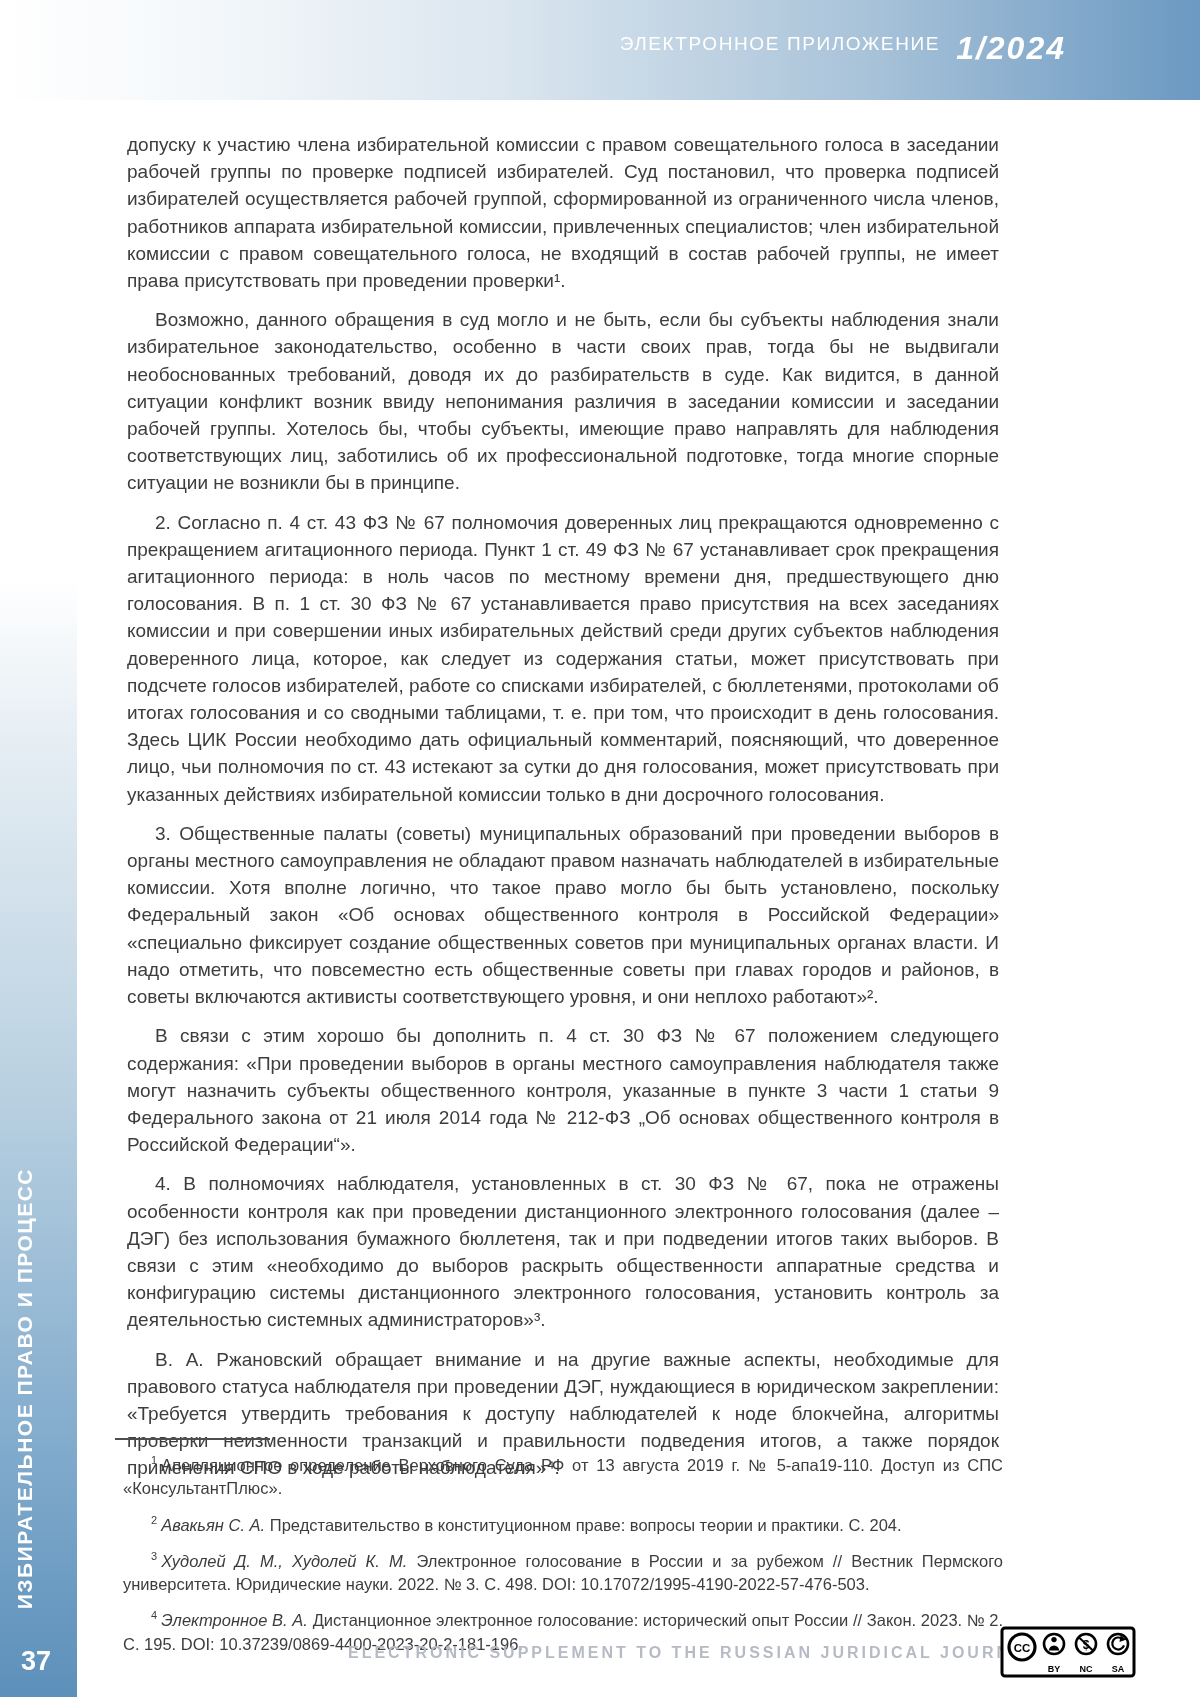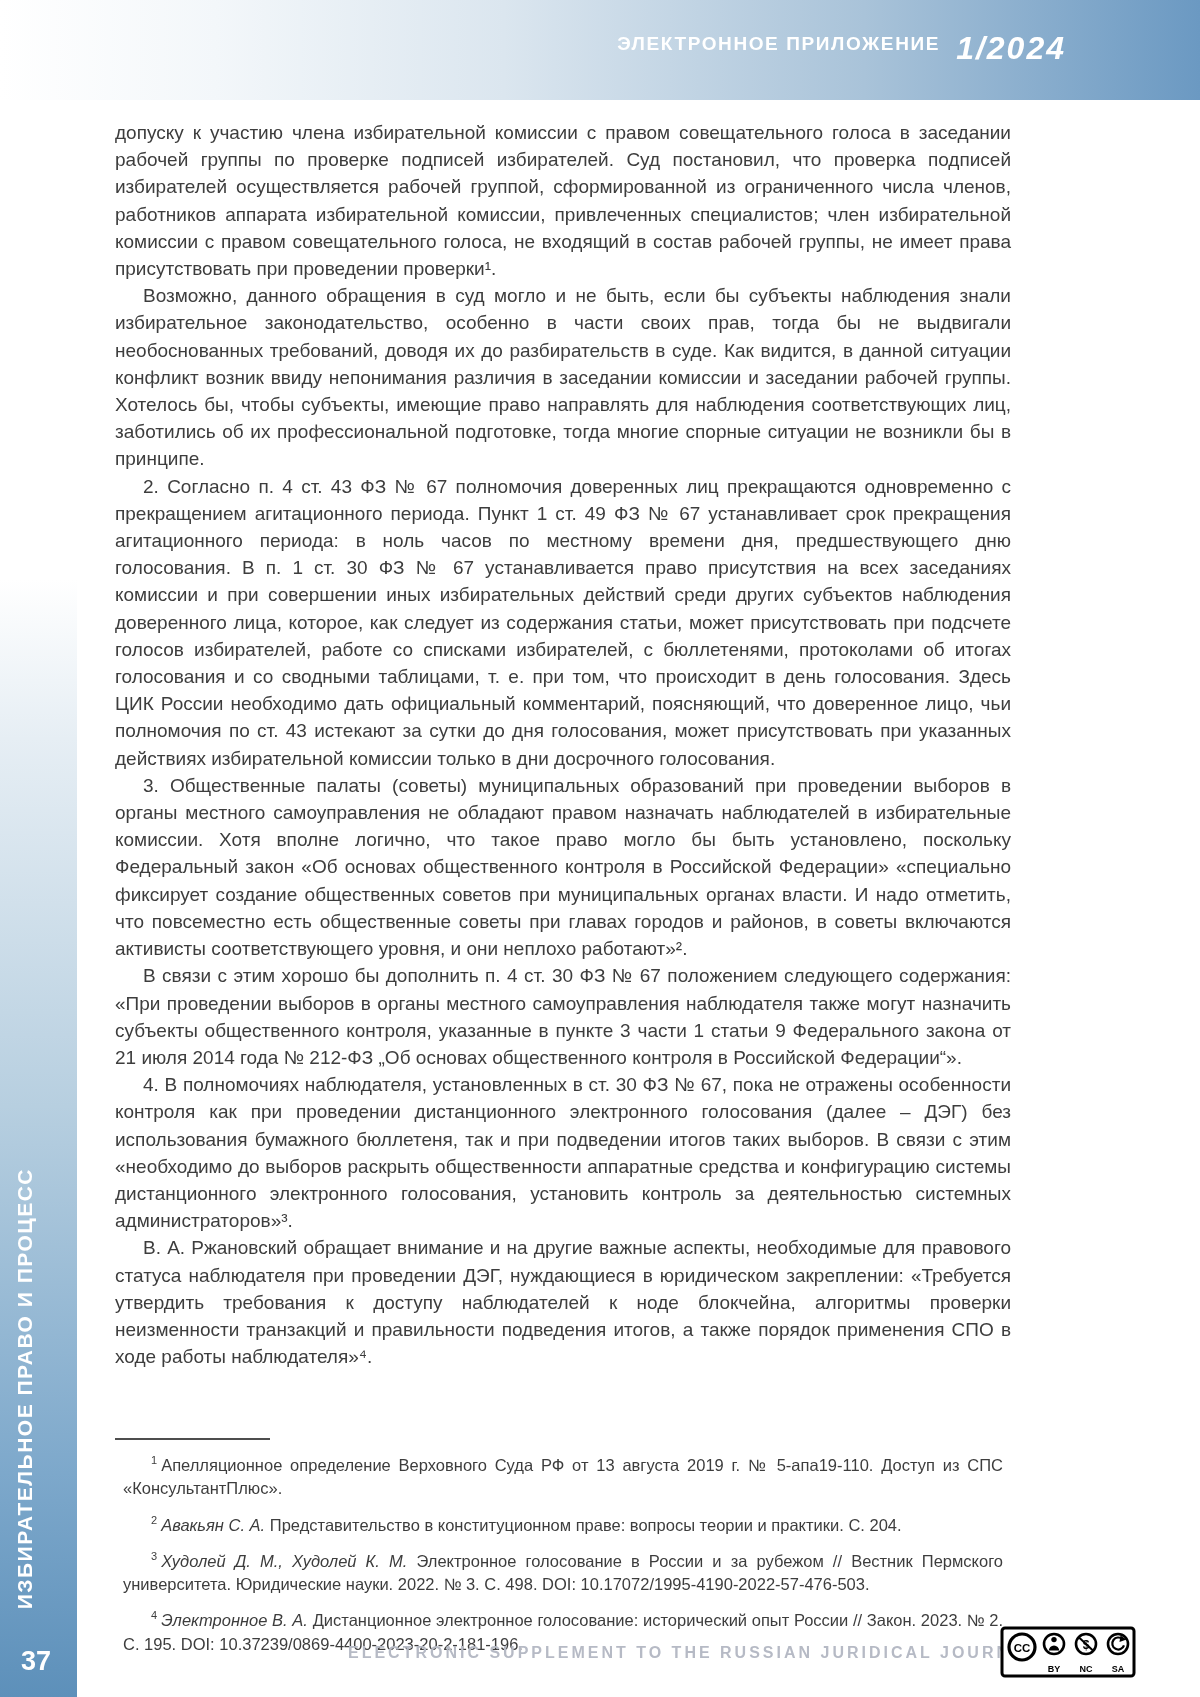--- a/index.html
+++ b/index.html
@@ -10,21 +10,21 @@
   }
   .page { position:absolute; inset:0; overflow:hidden; }
 
   
   .header-band {
     position:absolute; top:0; left:0; width:1200px; height:100px;
     background:linear-gradient(90deg,#ffffff 0%,#f3f7fa 18%,#dbe6ef 42%,#a9c3d9 72%,#6b99c2 100%);
   }
   .header-title {
     position:absolute; top:31px; right:260px; text-align:left;
-    color:#ffffff; font-weight:bold; font-size:19px; line-height:25px;
+    color:#ffffff; font-weight:normal; font-size:19px; line-height:25px;
     letter-spacing:1.6px; text-transform:uppercase;
   }
   .issue-number {
     position:absolute; top:30px; right:134px;
     color:#ffffff; font-weight:bold; font-style:italic;
     font-size:32px; letter-spacing:2px;
   }
 
   
   .sidebar-strip {
@@ -42,21 +42,21 @@
   .page-number {
     position:absolute; left:21px; bottom:20px;
     color:#ffffff; font-weight:bold; font-size:27px;margin-top:9px;
   }
 
   
   .article-body {
     position:absolute; left:115px; top:119px; width:896px;
     color:#3d3d3d; font-size:19px; line-height:27.2px; text-align:justify;
   }
-  .article-body p { margin:0; text-indent:28px; }
+  .article-body p { margin:12px; text-indent:28px; }
   .article-body p.no-indent { text-indent:0; }
 
   
   .footnotes {
     position:absolute; left:115px; top:1438px; width:896px;
     color:#3d3d3d; font-size:16.5px; line-height:23.6px; text-align:justify;
   }
   .fn-rule { width:155px; border:0; border-top:2px solid #4e4e4e; margin:0 0 9px 0; }
   .footnotes p { margin:8px; text-indent:28px; }
   .fn-marker { font-size:11px; margin-right:4px; }

